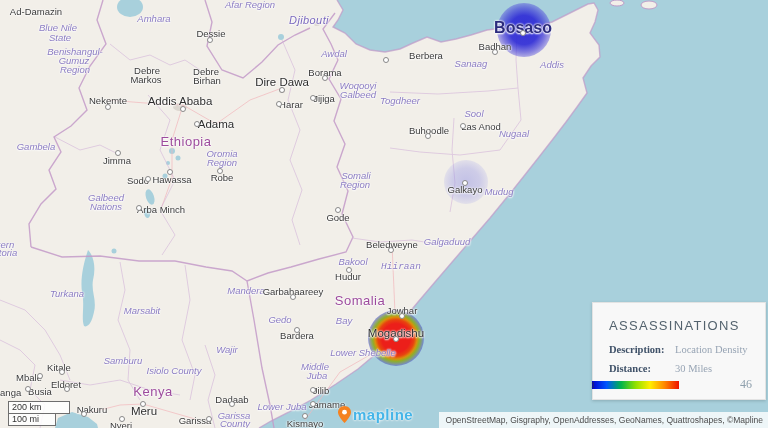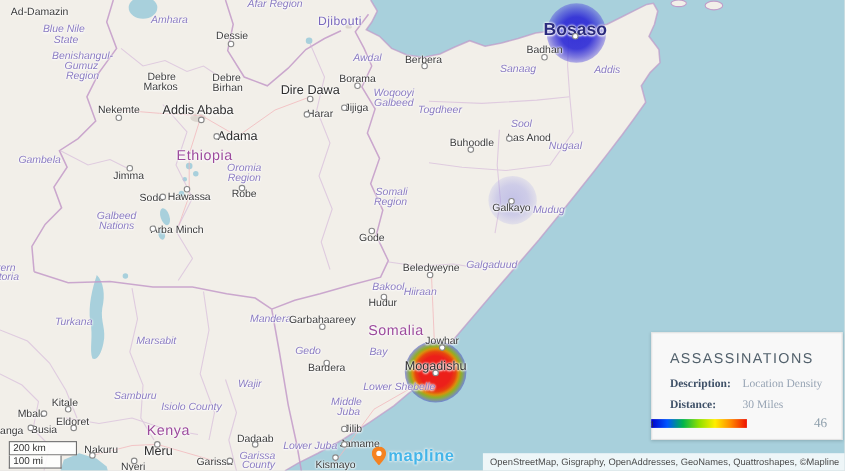--- a/index.html
+++ b/index.html
@@ -6,21 +6,21 @@
   .stage{position:relative;width:768px;height:428px;overflow:hidden;background:#f2efe9;
          font-family:"Liberation Sans",sans-serif;}
   .stage svg.base{position:absolute;left:0;top:0;z-index:1;}
   
   .layer{position:absolute;left:0;top:0;width:768px;height:428px;}
   #heat-layer{z-index:2;}
   #label-layer{z-index:3;}
   .lbl{position:absolute;transform:translate(-50%,-50%);white-space:nowrap;
        text-shadow:0 0 2px #fff,0 0 2px #fff,0 1px 2px #fff;}
   .country{color:#9c4a9c;font-size:13px;letter-spacing:.5px;}
-  .country-dj{color:#7a68bd;font-size:11px;letter-spacing:.4px;}
+  .country-dj{color:#7a68bd;font-size:11px;letter-spacing:.4px;font-style:italic;}
   .region{color:#8b7cc2;font-size:9.5px;font-style:italic;}
   .city{color:#3a3a3a;font-size:9.5px;}
   .city-lg{color:#2d2d2d;font-size:11.5px;}
   .city-navy{color:#2b2b7e;font-size:16px;font-weight:bold;}
   .town-dot{position:absolute;width:4px;height:4px;border-radius:50%;
             background:#fff;border:1px solid #888;transform:translate(-50%,-50%);}
   
   .heat{position:absolute;border-radius:50%;transform:translate(-50%,-50%);}
   .heat-high{background:radial-gradient(circle,
       #ec1f1a 0%, #ec1f1a 36%, #e8430f 46%, #d98f0c 53%, #8fae2a 59%,
@@ -160,21 +160,21 @@
       <span class="lbl region" style="left: 358px; top: 85px;">Woqooyi</span>
       <span class="lbl region" style="left: 358px; top: 94px;">Galbeed</span>
       <span class="lbl region" style="left: 334px; top: 53px;">Awdal</span>
       <span class="lbl region" style="left: 400px; top: 100px;">Togdheer</span>
       <span class="lbl region" style="left: 471px; top: 63px;">Sanaag</span>
       <span class="lbl region" style="left: 474px; top: 113px;">Sool</span>
       <span class="lbl region" style="left: 552px; top: 64px;">Addis</span>
       <span class="lbl region" style="left: 514px; top: 133px;">Nugaal</span>
       <span class="lbl region" style="left: 499px; top: 191px;">Mudug</span>
       <span class="lbl region" style="left: 447px; top: 241px;">Galgaduud</span>
-      <span class="lbl region" style="left: 382px; top: 266px;">Hiiraan</span>
+      <span class="lbl region" style="left: 401px; top: 266px; font-family: Liberation Mono, monospace;">Hiiraan</span>
       <span class="lbl region" style="left: 353px; top: 261px;">Bakool</span>
       <span class="lbl region" style="left: 344px; top: 320px;">Bay</span>
       <span class="lbl region" style="left: 280px; top: 319px;">Gedo</span>
       <span class="lbl region" style="left: 363px; top: 352px;">Lower Shebelle</span>
       <span class="lbl region" style="left: 315px; top: 366px;">Middle</span>
       <span class="lbl region" style="left: 317px; top: 375px;">Juba</span>
       <span class="lbl region" style="left: 282px; top: 406px;">Lower Juba</span>
       <span class="lbl region" style="left: 246px; top: 290px;">Mandera</span>
       <span class="lbl region" style="left: 67px; top: 293px;">Turkana</span>
       <span class="lbl region" style="left: 142px; top: 310px;">Marsabit</span>
@@ -191,21 +191,21 @@
       <span class="lbl city" style="left: 146px; top: 79px;">Markos</span>
       <span class="lbl city" style="left: 206px; top: 71px;">Debre</span>
       <span class="lbl city" style="left: 207px; top: 80px;">Birhan</span>
       <span class="lbl city" style="left: 108px; top: 100px;">Nekemte</span>
       <span class="lbl city-lg" style="left: 180px; top: 101px;">Addis Ababa</span>
       <span class="lbl city-lg" style="left: 216px; top: 124px; text-align: right;">Adama</span>
       <span class="lbl city-lg" style="left: 282px; top: 82px;">Dire Dawa</span>
       <span class="lbl city" style="left: 291px; top: 104px;">Harar</span>
       <span class="lbl city" style="left: 324px; top: 98px;">Jijiga</span>
       <span class="lbl city" style="left: 325px; top: 72px;">Borama</span>
-      <span class="lbl city" style="left: 368px; top: 55px; padding-left: 34px;">Berbera</span>
+      <span class="lbl city" style="left: 409px; top: 55px; padding-left: 34px;">Berbera</span>
       <span class="lbl city" style="left: 495px; top: 46px;">Badhan</span>
       <span class="lbl city-navy" style="left: 523px; top: 28px;">Bosaso</span>
       <span class="lbl city" style="left: 481px; top: 126px;">Las Anod</span>
       <span class="lbl city" style="left: 429px; top: 130px;">Buhoodle</span>
       <span class="lbl city" style="left: 465px; top: 189px;">Galkayo</span>
       <span class="lbl city" style="left: 338px; top: 217px;">Gode</span>
       <span class="lbl city" style="left: 392px; top: 244px;">Beledweyne</span>
       <span class="lbl city" style="left: 348px; top: 276px;">Hudur</span>
       <span class="lbl city" style="left: 293px; top: 291px;">Garbahaareey</span>
       <span class="lbl city" style="left: 297px; top: 335px;">Bardera</span>

